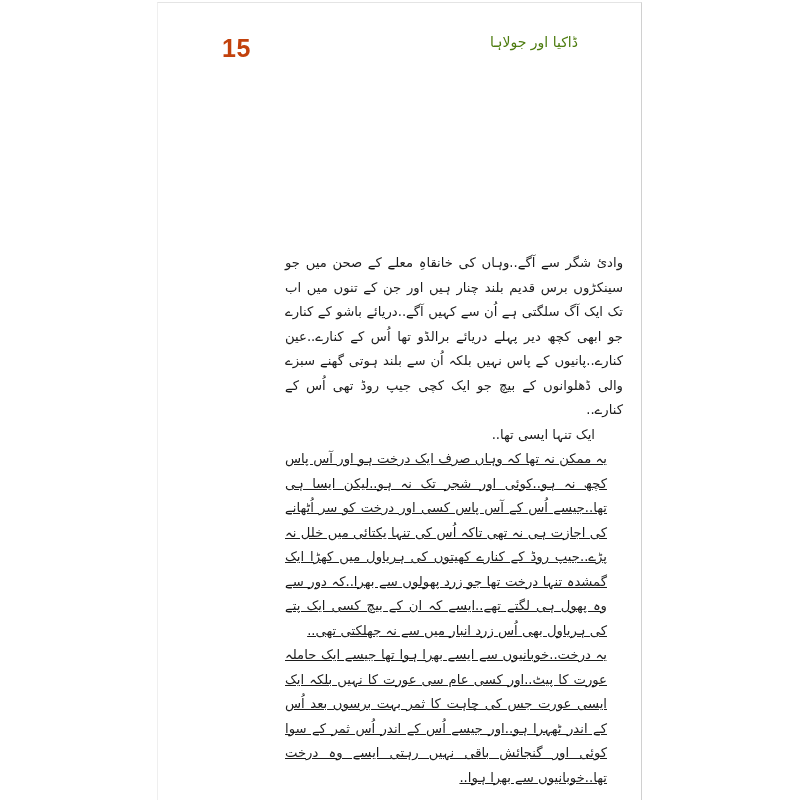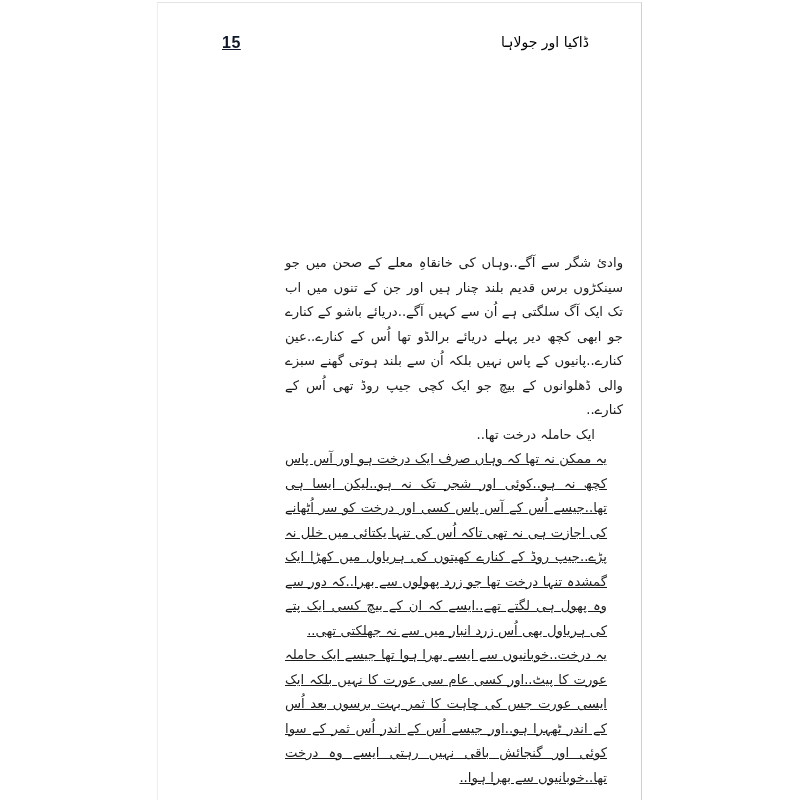--- a/index.html
+++ b/index.html
@@ -22,32 +22,31 @@
       border-top: 1px solid #e4e4e4;
       border-right: 1px solid #d0d0d0;
       box-sizing: border-box;
     }
     .page-number {
       position: absolute;
       left: 64px;
       top: 31px;
       font-family: "Liberation Sans", sans-serif;
       font-weight: bold;
-      font-size: 16px;
-      color: #0f172a;
+      font-size: 25px;
+      color: #c2410c;
       letter-spacing: 0.5px;
-      text-decoration: underline;
     }
     .running-title {
       position: absolute;
-      right: 52px;
+      right: 63px;
       top: 31px;
       font-family: "DejaVu Sans", sans-serif;
       font-size: 14px;
-      color: #000000;
+      color: #4d7c0f;
       direction: rtl;
       margin-left: 12px;
     }
     .body-text {
       position: absolute;
       left: 95px;
       top: 248px;
       width: 370px;
       direction: rtl;
       text-align: justify;
@@ -73,18 +72,18 @@
   </style>
 </head>
 <body>
 
 <div class="page">
   <div class="page-number">15</div>
   <div class="running-title">ڈاکیا اور جولاہا</div>
 
   <div class="body-text">
     <p class="para last-line">وادیٔ شگر سے آگے..وہاں کی خانقاہِ معلے کے صحن میں جو سینکڑوں برس قدیم بلند چنار ہیں اور جن کے تنوں میں اب تک ایک آگ سلگتی ہے اُن سے کہیں آگے..دریائے باشو کے کنارے جو ابھی کچھ دیر پہلے دریائے برالڈو تھا اُس کے کنارے..عین کنارے..پانیوں کے پاس نہیں بلکہ اُن سے بلند ہوتی گھنے سبزے والی ڈھلوانوں کے بیچ جو ایک کچی جیپ روڈ تھی اُس کے کنارے..</p>
-    <p class="para indent last-line">ایک حاملہ درخت تھا..</p>
+    <p class="para indent last-line">ایک تنہا ایسی تھا..</p>
     <p class="para short-indent last-line">یہ ممکن نہ تھا کہ وہاں صرف ایک درخت ہو اور آس پاس کچھ نہ ہو..کوئی اور شجر تک نہ ہو..لیکن ایسا ہی تھا..جیسے اُس کے آس پاس کسی اور درخت کو سر اُٹھانے کی اجازت ہی نہ تھی تاکہ اُس کی تنہا یکتائی میں خلل نہ پڑے..جیپ روڈ کے کنارے کھیتوں کی ہریاول میں کھڑا ایک گمشدہ تنہا درخت تھا جو زرد پھولوں سے بھرا..کہ دور سے وہ پھول ہی لگتے تھے..ایسے کہ ان کے بیچ کسی ایک پتے کی ہریاول بھی اُس زرد انبار میں سے نہ جھلکتی تھی..</p>
     <p class="para short-indent last-line">یہ درخت..خوبانیوں سے ایسے بھرا ہوا تھا جیسے ایک حاملہ عورت کا پیٹ..اور کسی عام سی عورت کا نہیں بلکہ ایک ایسی عورت جس کی چاہت کا ثمر بہت برسوں بعد اُس کے اندر ٹھہرا ہو..اور جیسے اُس کے اندر اُس ثمر کے سوا کوئی اور گنجائش باقی نہیں رہتی ایسے وہ درخت تھا..خوبانیوں سے بھرا ہوا..</p>
 
   </div>
 </div>
 
 </body></html>

